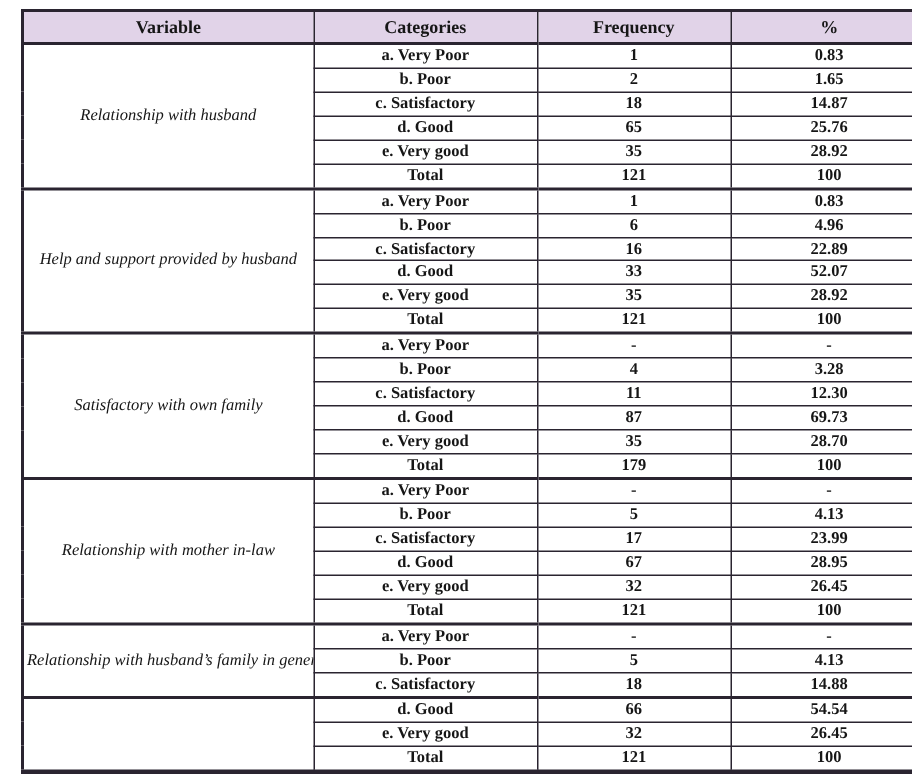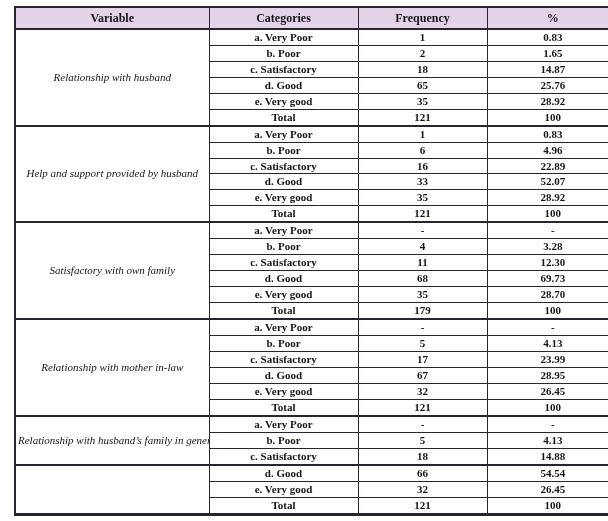--- a/index.html
+++ b/index.html
@@ -136,21 +136,21 @@
         <td class="num">4</td>
         <td class="num">3.28</td>
       </tr>
       <tr>
         <td class="cat">c. Satisfactory</td>
         <td class="num">11</td>
         <td class="num">12.30</td>
       </tr>
       <tr>
         <td class="cat">d. Good</td>
-        <td class="num">68</td>
+        <td class="num">87</td>
         <td class="num">69.73</td>
       </tr>
       <tr>
         <td class="cat">e. Very good</td>
         <td class="num">35</td>
         <td class="num">28.70</td>
       </tr>
       <tr>
         <td class="cat">Total</td>
         <td class="num">179</td>

